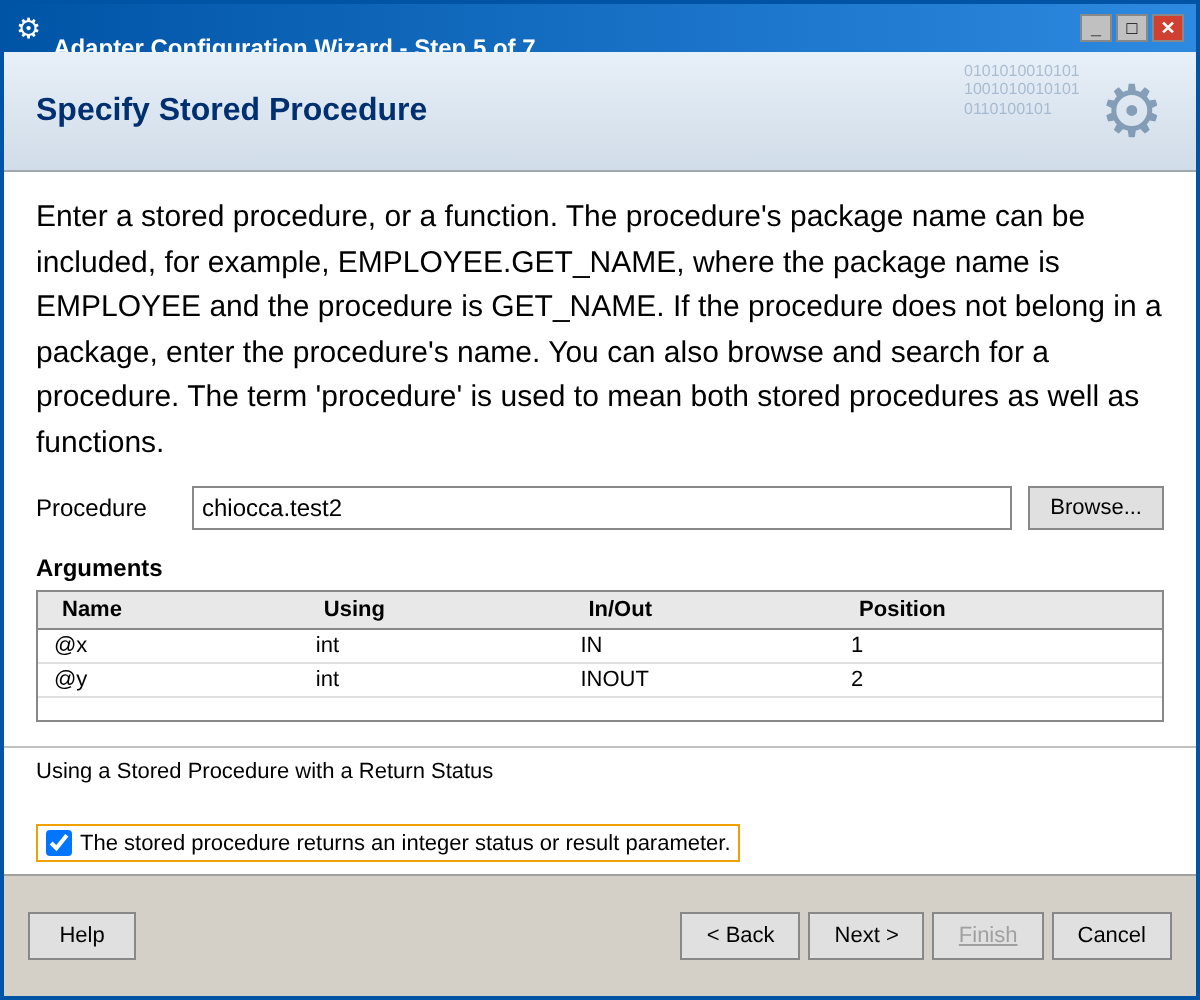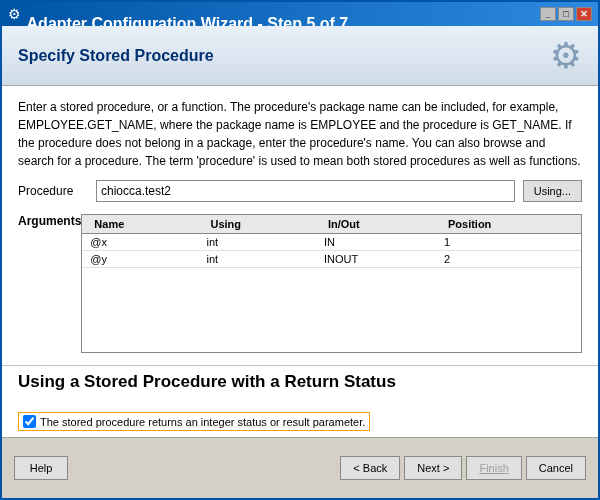--- a/index.html
+++ b/index.html
@@ -29,21 +29,21 @@
       gap: 6px;
       height: 24px;
       flex-shrink: 0;
     }
 
     .title-bar-icon {
       font-size: 14px;
     }
 
     .title-bar-text {
-      font-size: 16px;
+      font-size: 12px;
       font-weight: bold;
       flex: 1;
       margin-top: 20px;
     }
 
     .title-bar-buttons {
       display: flex;
       gap: 2px;
     }
 
@@ -112,21 +112,21 @@
     .content {
       background: white;
       flex: 1;
       padding: 12px 16px;
       display: flex;
       flex-direction: column;
       overflow: hidden;
     }
 
     .description {
-      font-size: 12px;
+      font-size: 15px;
       color: #000;
       line-height: 1.5;
       margin-bottom: 10px;
     }
 
     .form-row {
       display: flex;
       align-items: center;
       margin-bottom: 8px;
       gap: 8px;
@@ -164,21 +164,21 @@
       background: #e0e0e0;
       border: 1px solid #888;
       cursor: pointer;
       white-space: nowrap;
     }
 
     .arguments-section {
       margin-top: 4px;
       flex: 1;
       display: flex;
-      flex-direction: row;
+      flex-direction: column;
       overflow: hidden;
     }
 
     .arguments-label {
       font-size: 12px;
       font-weight: bold;
       margin-bottom: 4px;
     }
 
     .arguments-table {
@@ -207,22 +207,22 @@
     }
 
     .footer-section {
       background: white;
       padding: 6px 16px;
       border-top: 1px solid #c0c0c0;
       flex-shrink: 0;
     }
 
     .return-status-label {
-      font-size: 17px;
-      font-weight: bold;
+      font-size: 11px;
+      font-weight: normal;
       margin-bottom: 4px;
       color: #000;
     }
 
     .checkbox-row {
       display: flex;
       align-items: flex-end;
       gap: 6px;
       margin-top: 20px;
     }
@@ -278,32 +278,33 @@
     <div class="title-bar-buttons">
       <div class="title-btn">_</div>
       <div class="title-btn">□</div>
       <div class="title-btn close">✕</div>
     </div>
   </div>
 
   <div class="header-section">
     <span class="header-title">Specify Stored Procedure</span>
     <div class="header-graphic">
+      <span class="bg-text-graphic">010101001010110010100101010110100101</span>
       <span class="gear-graphic">⚙</span>
     </div>
   </div>
 
   <div class="content">
     <p class="description">Enter a stored procedure, or a function. The procedure's package name can be included, for example, EMPLOYEE.GET_NAME, where the package name is EMPLOYEE and the procedure is GET_NAME. If the procedure does not belong in a package, enter the procedure's name. You can also browse and search for a procedure. The term 'procedure' is used to mean both stored procedures as well as functions.</p>
 
 
     <div class="form-row">
       <span class="form-label">Procedure</span>
       <input type="text" class="form-input" value="chiocca.test2" style="">
-      <button class="browse-btn">Using...</button>
+      <button class="browse-btn">Browse...</button>
     </div>
 
     <div class="arguments-section">
       <span class="arguments-label">Arguments</span>
       <div class="arguments-table">
         <table class="args-table">
           <thead>
             <tr>
               <th>Name</th>
               <th>Using</th>

